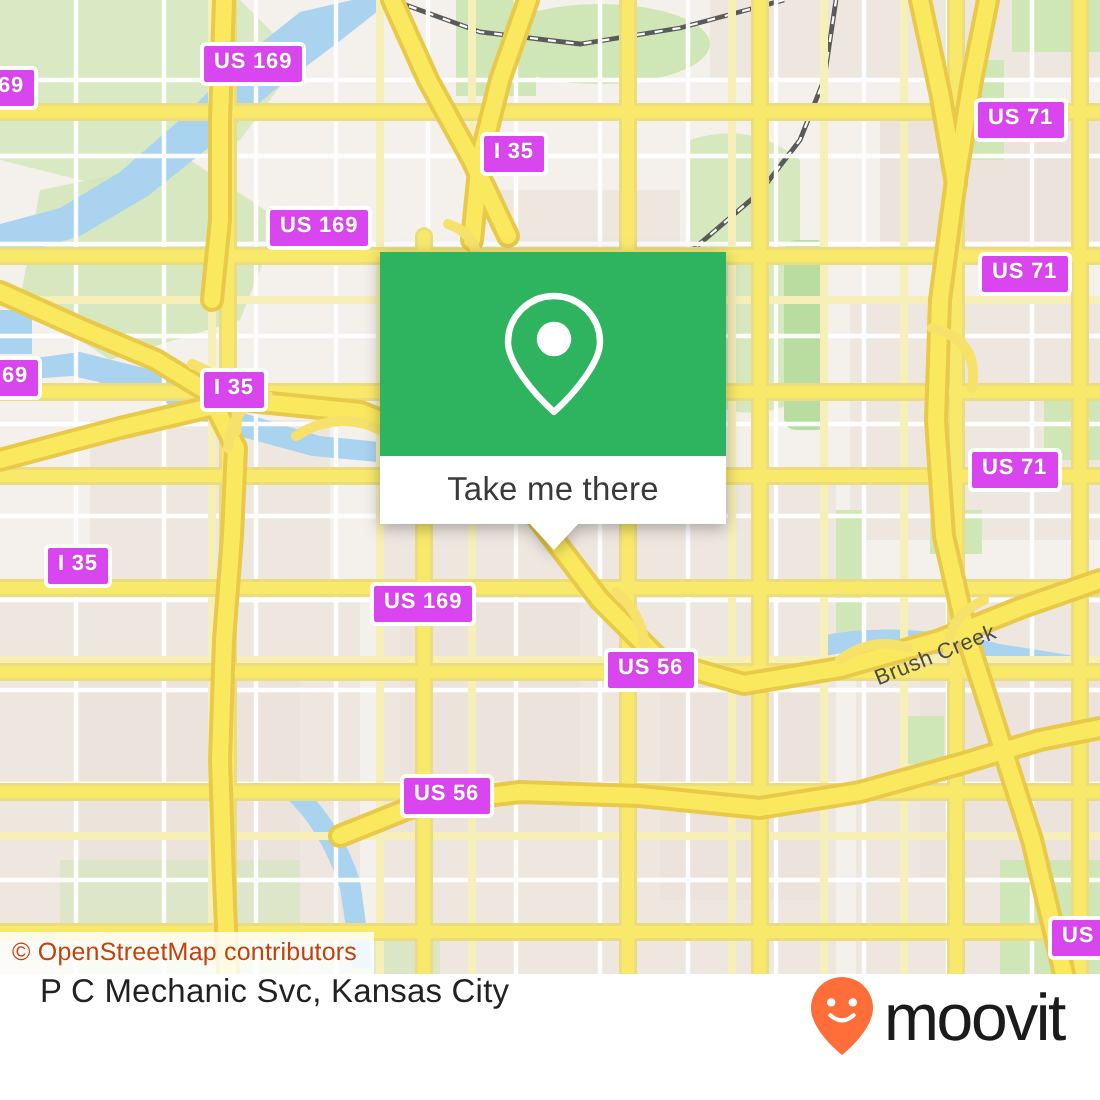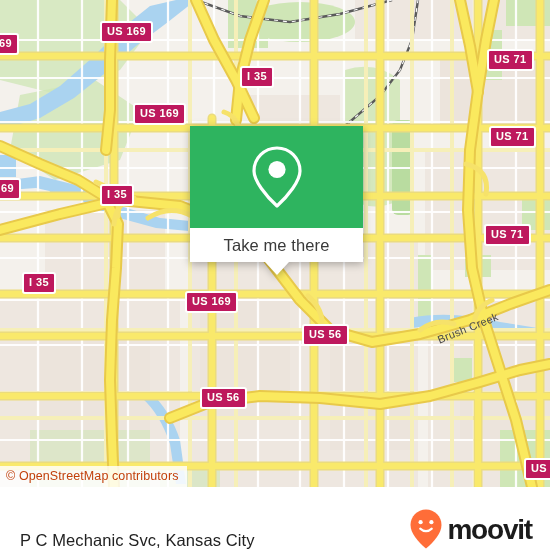--- a/index.html
+++ b/index.html
@@ -13,21 +13,21 @@
   
   #map{
     position:absolute;left:0;top:0;width:550px;height:487px;overflow:hidden;
     background:#f2efe9;
   }
   #map svg{position:absolute;left:0;top:0;}
 
   
   .shield{
     position:absolute;
-    background:#be185d;
+    background:#d946ef;
     border:2px solid #ffffff;
     border-radius:3px;
     color:#ffffff;
     font-size:11px;
     font-weight:bold;
     font-family:"Liberation Sans", sans-serif;
     letter-spacing:.4px;
     line-height:15px;
     height:15px;
     padding:1px 5px 2px 5px;
@@ -81,30 +81,30 @@
     width:0;height:0;
     border-left:12px solid transparent;
     border-right:12px solid transparent;
     border-top:13px solid #ffffff;
   }
 
   
   #footer{
     position:absolute;left:0;top:487px;width:550px;height:63px;
     background:#ffffff;
-    display:flex;align-items:flex-end;justify-content:space-between;
+    display:flex;align-items:flex-start;justify-content:space-between;
     padding:0 18px 0 20px;box-sizing:border-box;
   }
   #footer-title{
     font-size:16.5px;color:#222222;letter-spacing:.1px;
     font-family:"Liberation Sans", sans-serif;
   }
   #logo{display:flex;align-items:center;gap:4px;}
   #logo-word{
-    font-size:28px;font-weight:bold;color:#1b1b1b;
+    font-size:33px;font-weight:normal;color:#1b1b1b;
     letter-spacing:-1.2px;line-height:33px;
     font-family:"Liberation Sans", sans-serif;
   }
 </style>
 </head>
 <body>
 
 <div id="root">
 
   <div id="map">

